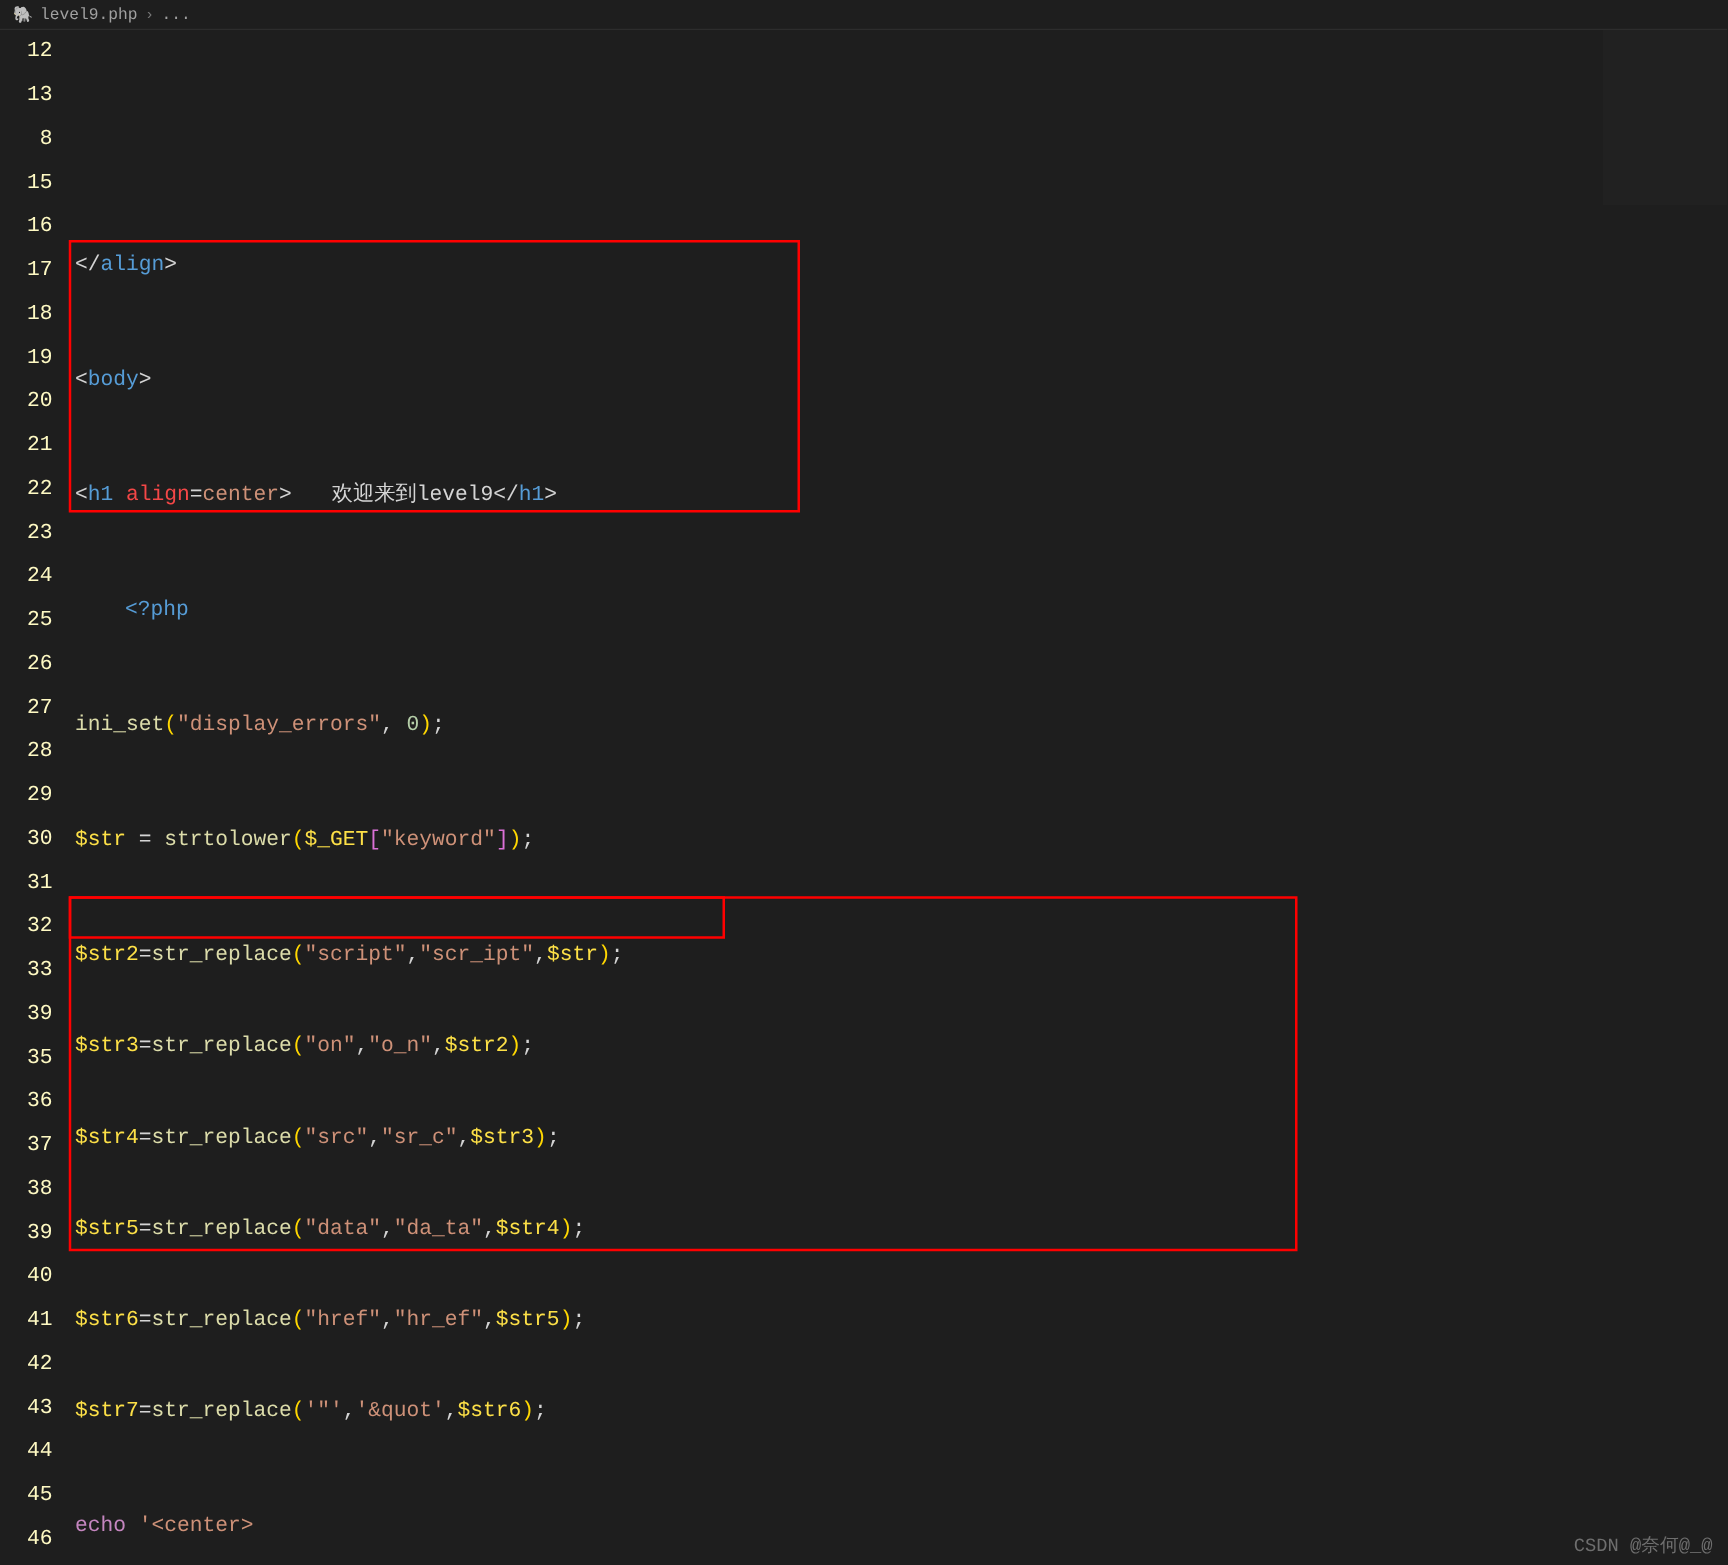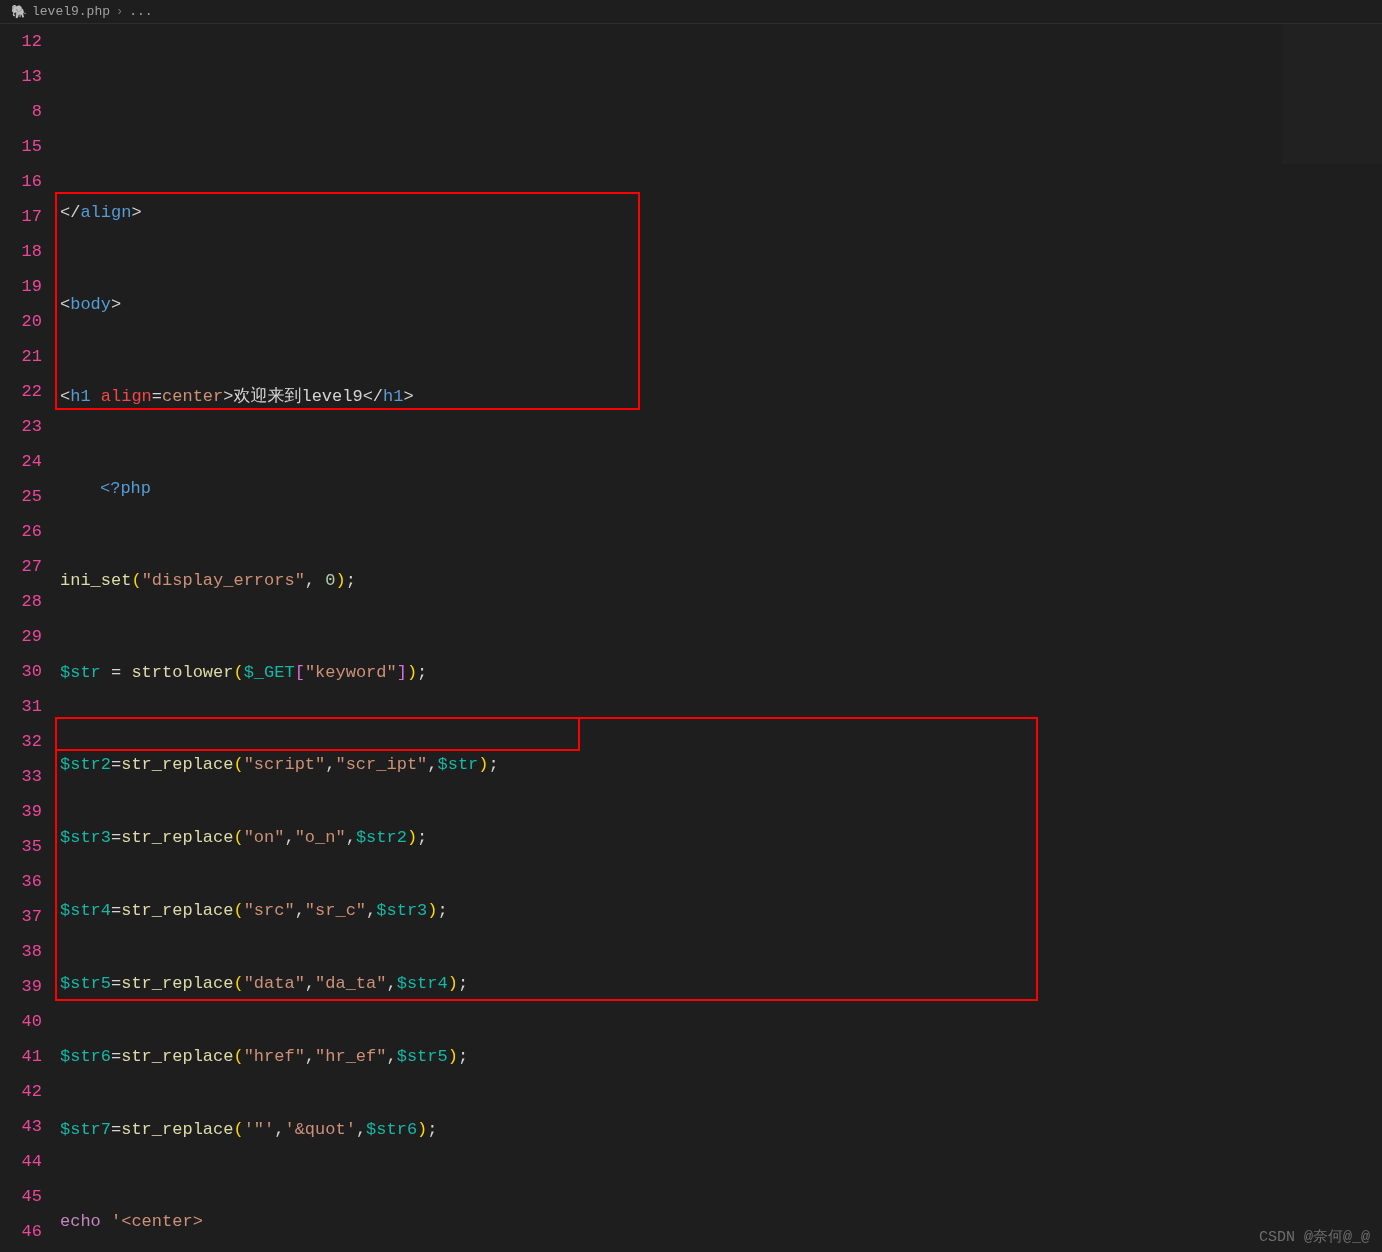--- a/index.html
+++ b/index.html
@@ -28,41 +28,41 @@
   }
   .breadcrumb .chev { color: #777; font-size: 12px; }
   .editor {
     display: flex;
     height: calc(100% - 24px);
     position: relative;
   }
   .gutter {
     width: 60px;
     text-align: right;
-    color: #ec4899;
+    color: #fef9c3;
     padding-right: 18px;
     user-select: none;
     font-size: 17px;
   }
   .gutter div { height: 35px; line-height: 35px; }
   .code {
     flex: 1;
     position: relative;
     white-space: pre;
   }
   .line { height: 35px; line-height: 35px; display: flex; align-items: center; }
   
   .tag { color: #569cd6; }
   .attr2 { color: #ce9178; text-align: center; }
   .red-attr { color: #f44747; }
-  .txt { color: #d4d4d4; }
+  .txt { color: #d4d4d4; margin-left: 32px; }
   .kw2 { color: #c586c0; }
   .fn { color: #dcdcaa; }
   .str { color: #ce9178; }
-  .var { color: #14b8a6; font-family: Liberation Mono, monospace; }
+  .var { color: #fde047; font-family: Liberation Mono, monospace; }
   .num { color: #b5cea8; }
   .punc { color: #d4d4d4; }
   .paren { color: #ffd700; }
   .paren2 { color: #da70d6; }
   .op { color: #d4d4d4; }
   .meta { color: #569cd6; margin-left: 40px; }
   
   .hl-box {
     position: absolute;
     border: 2px solid #ff0000;

